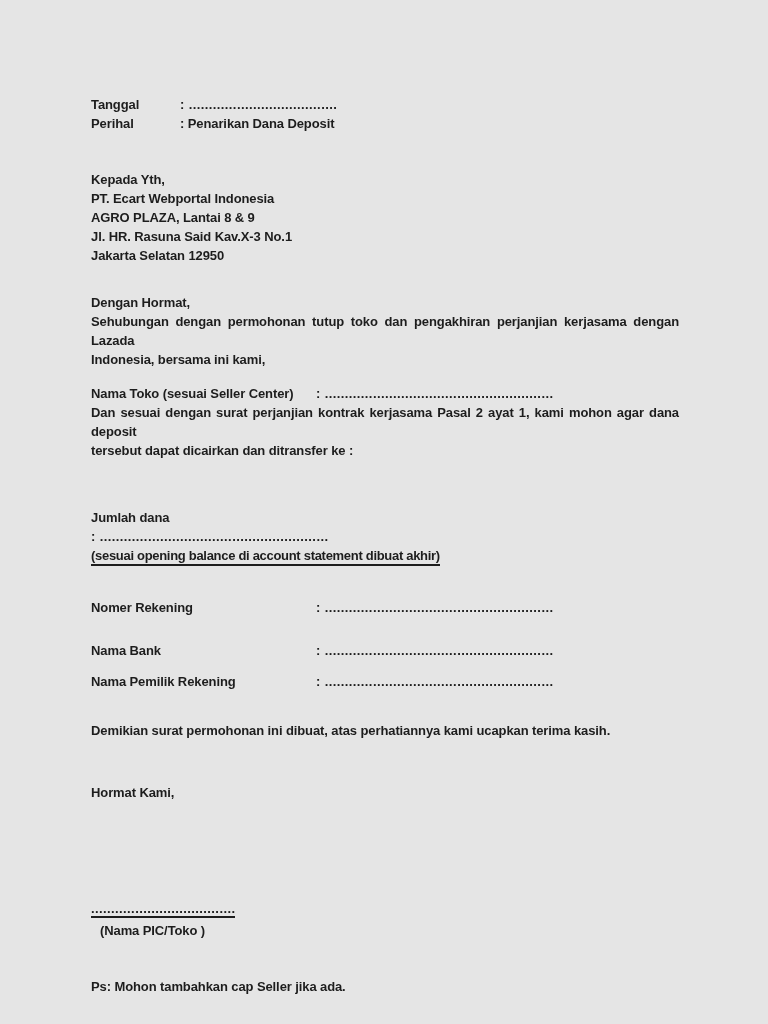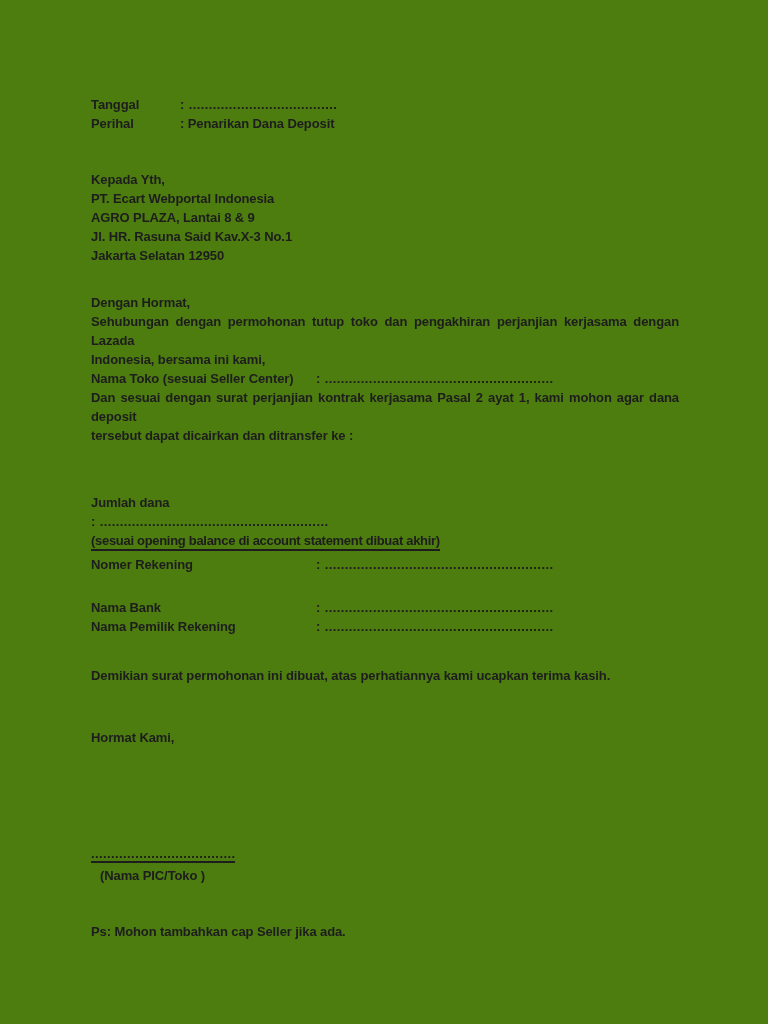--- a/index.html
+++ b/index.html
@@ -1,21 +1,21 @@
 <!DOCTYPE html>
 <html><head>
 <meta charset="utf-8">
 <style>
   html, body { margin: 0; padding: 0; background: #ffffff; }
   .page {
     position: relative;
     width: 768px;
     height: 1024px;
     margin: 0 auto;
-    background: #4d7c0f;
+    background: #e5e5e5;
     box-sizing: border-box;
     padding: 95px 90px 0 91px;
     font-family: "Liberation Sans", "DejaVu Sans", sans-serif;
     font-weight: bold;
     font-size: 13px;
     letter-spacing: -0.1px;
     line-height: 19px;
     color: #1d1d1d;
     overflow: hidden;
   }
@@ -23,25 +23,25 @@
   .kv-row { display: flex; align-items: baseline; }
   .kv-label { flex: 0 0 auto; }
   .w-header { width: 89px; }
   .w-field  { width: 225px; }
   .kv-value { white-space: nowrap; }
   .dots { letter-spacing: 0.4px; }
   .block-recipient { margin-top: 37px; }
   .block-salutation { margin-top: 28px; }
   .para { width: 588px; }
   .jline { text-align: justify; text-align-last: justify; }
-  .row-nama-toko { }
+  .row-nama-toko { margin-top: 15px; }
   .row-jumlah { margin-top: 48px; flex-direction: column; }
-  .row-nomer { margin-top: 4px; }
+  .row-nomer { margin-top: 32px; }
   .row-bank { margin-top: 24px; }
-  .row-pemilik { margin-top: 0; align-items: center; }
+  .row-pemilik { margin-top: 12px; align-items: center; }
   .note-underline {
     display: inline-block;
     border-bottom: 2px solid #1d1d1d;
     line-height: 17px;
     letter-spacing: -0.3px;
     white-space: nowrap;
   }
   .block-closing { margin-top: 30px; }
   .block-signoff { margin-top: 43px; }
   .block-signature { margin-top: 97px; }

